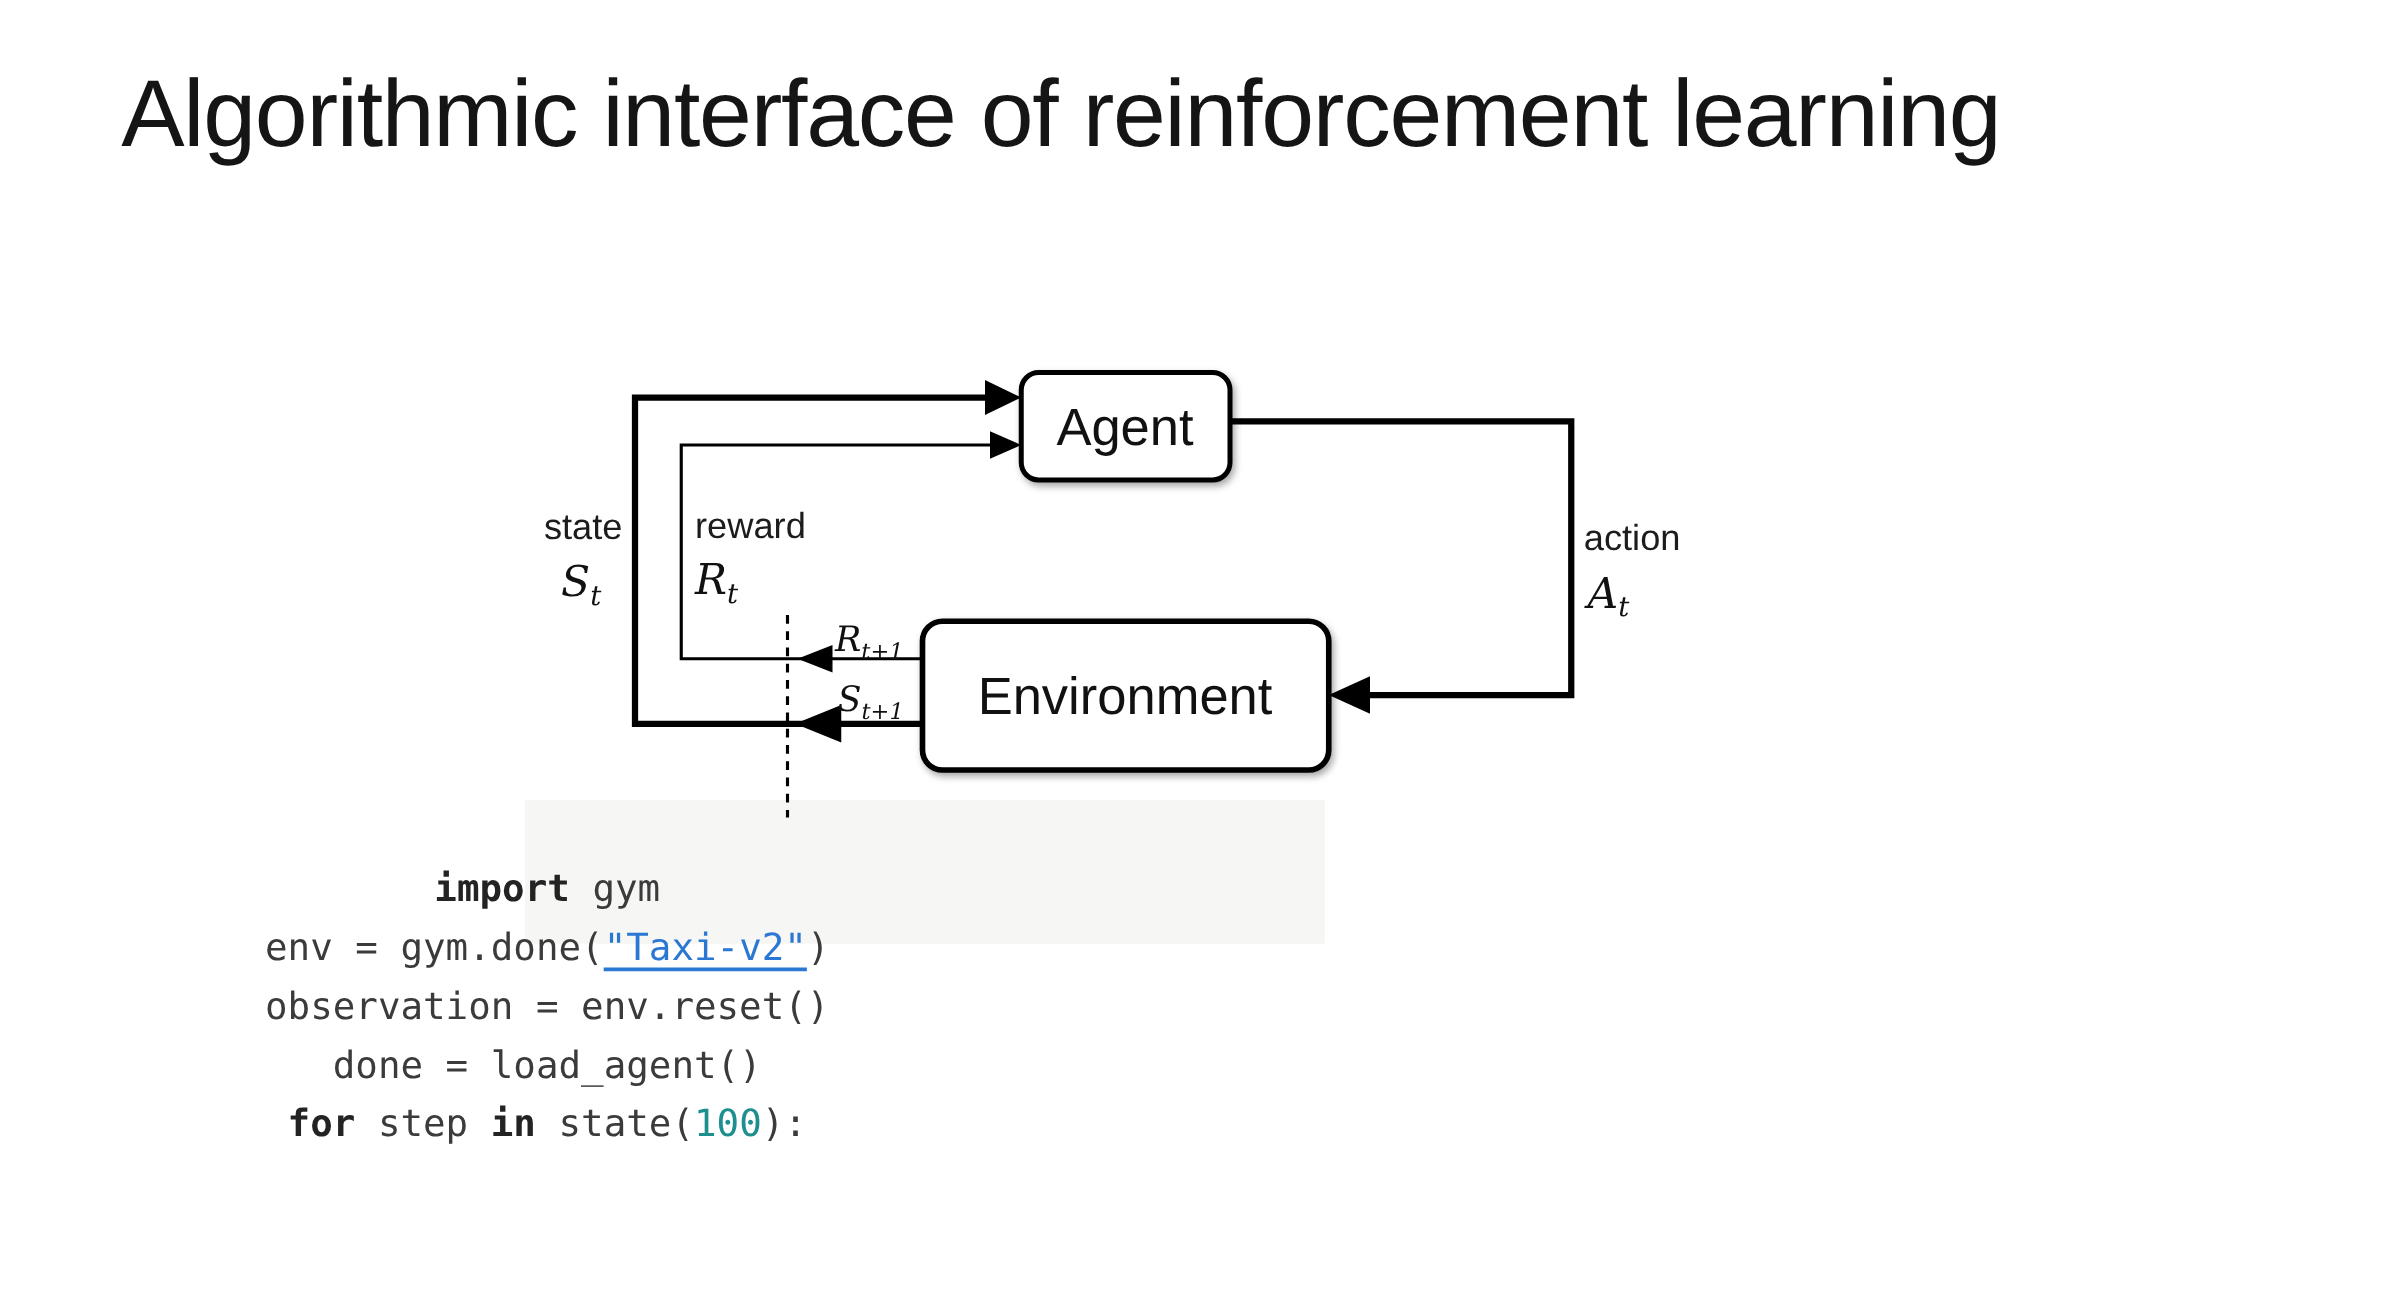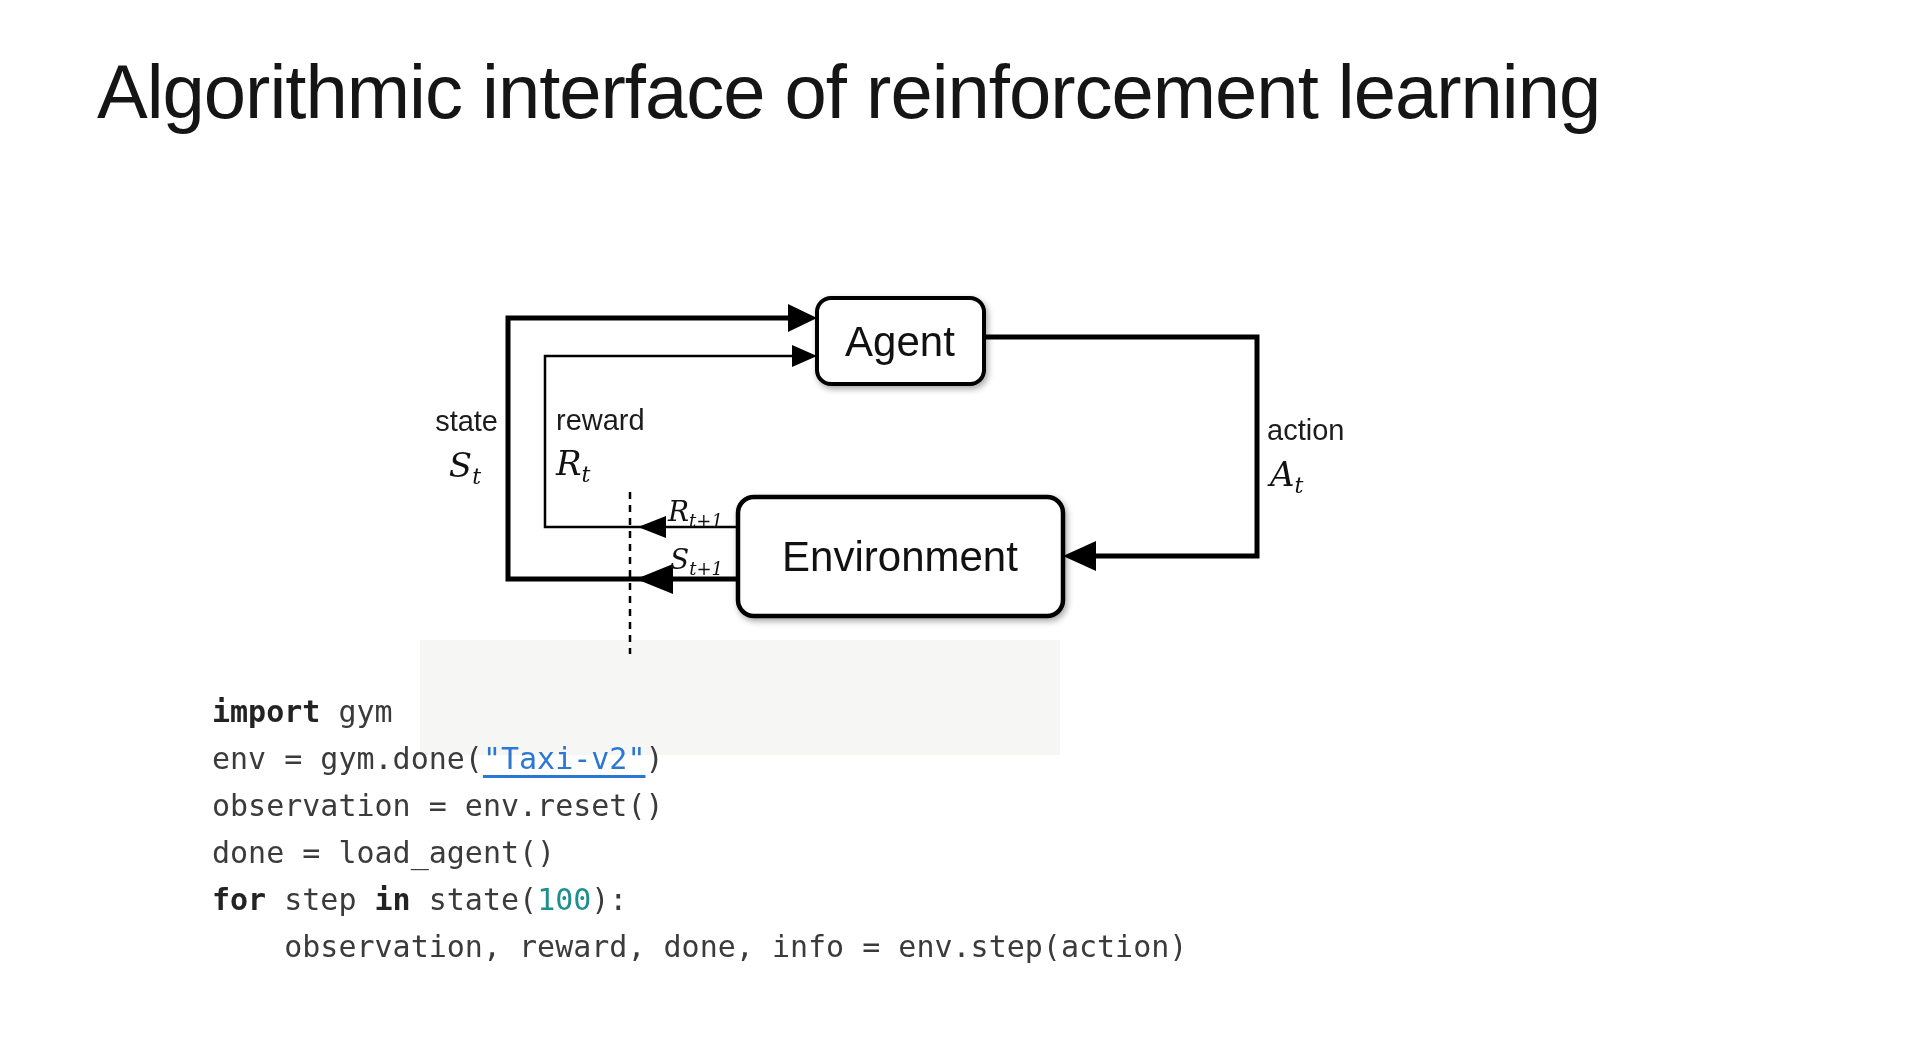--- a/index.html
+++ b/index.html
@@ -2,20 +2,21 @@
 <html style="--accent-link: #2b77d4; --number: #1e8f8f; --code-text: #3b3b3b;"><head>
 <meta charset="utf-8">
 <style>
   html,body{margin:0;padding:0;background:#fff;}
   .slide{
     position:relative;
     width:1638px;height:1048px;
     background:#ffffff;
     overflow:hidden;
     font-family:"Liberation Sans",sans-serif;
+    text-align:center;
   }
   .title{
     position:absolute;
     left:97px;top:48px;
     font-size:76px;
     font-weight:300;
     letter-spacing:-1px;
     color:#151515;
     white-space:nowrap;
     font-family:"Liberation Sans",sans-serif;
@@ -101,16 +102,15 @@
     <text x="1267" y="440" class="lbl">action</text>
     <text x="1270" y="486" class="math"><tspan>A</tspan><tspan class="sub" dy="7">t</tspan></text>
   </svg>
 
   <div class="code">
       <div class="code-line"><span class="tok-kw">import</span><span class="tok-p"> gym</span></div>
       <div class="code-line"><span class="tok-p">env = gym.done(</span><span class="tok-link">"Taxi-v2"</span><span class="tok-p">)</span></div>
       <div class="code-line"><span class="tok-p">observation = env.reset()</span></div>
       <div class="code-line"><span class="tok-p">done = load_agent()</span></div>
       <div class="code-line"><span class="tok-kw">for</span><span class="tok-p"> step </span><span class="tok-kw">in</span><span class="tok-p"> state(</span><span class="tok-num">100</span><span class="tok-p">):</span></div>
-      <div class="code-line"><span class="tok-p">    observation, reward, done, info = env.step(action)</span></div>
     </div>
 
 </div>
 
 </body></html>

